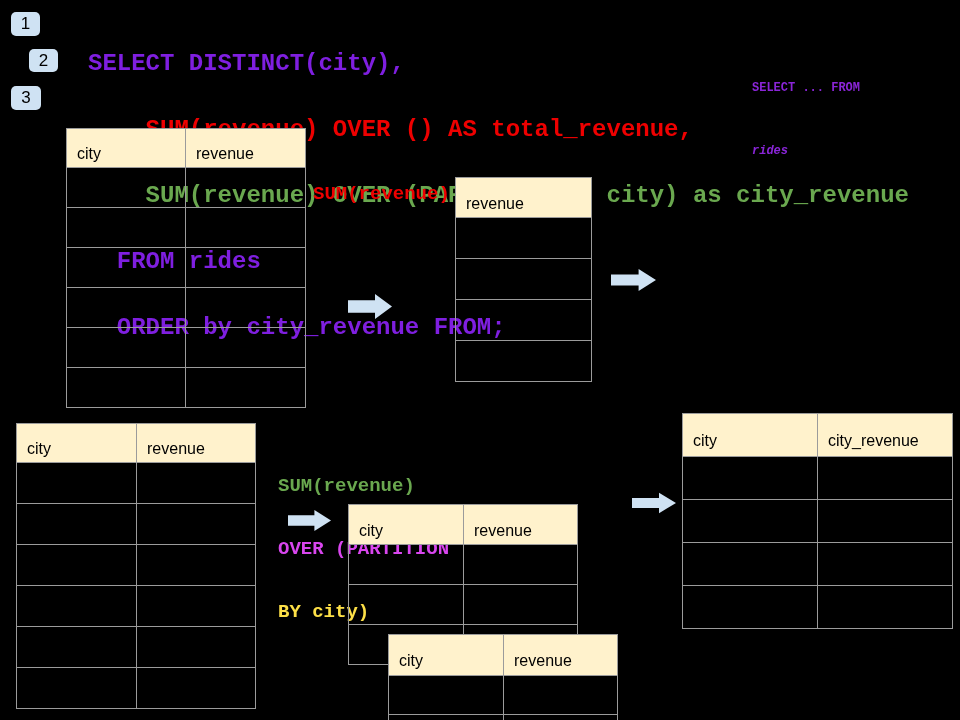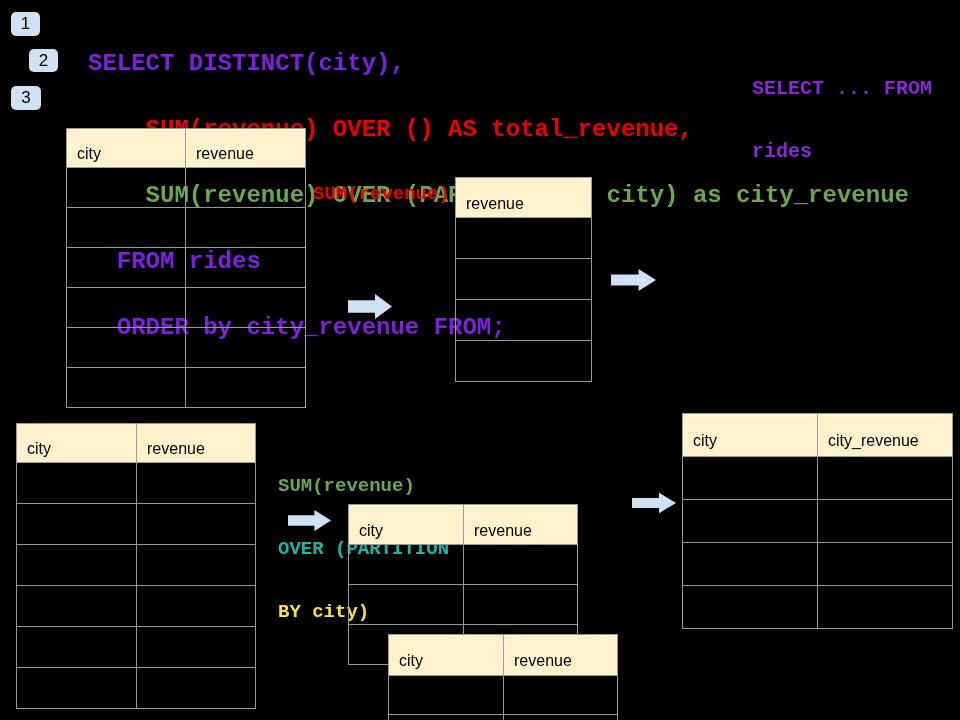--- a/index.html
+++ b/index.html
@@ -10,21 +10,21 @@
     font-family:"Liberation Sans","DejaVu Sans",sans-serif;
   }
 
   
   .code {
     position:absolute; white-space:pre;
     font-family:"Liberation Mono","DejaVu Sans Mono",monospace;
     font-weight:bold;
   }
   .sql-block   { left:88px;  top:9px;   font-size:24px; line-height:22px; }
-  .side-note   { left:752px; top:36px;  font-size:20px; line-height:21px; }
+  .side-note   { left:752px; top:36px;  font-size:12px; line-height:21px; }
   .note-total  { left:313px; top:139px; font-size:19px; line-height:22px; }
   .note-part   { left:278px; top:434px; font-size:19px; line-height:21px; }
 
   
   .badge {
     position:absolute; background:#cfe2f3; border-radius:5px;
     color:#000; font-size:17px; display:flex;
     align-items:center; justify-content:center;
   }
   .badge-1 { left:11px; top:12px; width:29px; height:24px; }
@@ -81,30 +81,30 @@
   <div class="code sql-block">
     <div style="color: rgb(127, 31, 224);">SELECT DISTINCT(city),</div>
     <div style="color: rgb(238, 0, 0);">    SUM(revenue) OVER () AS total_revenue,</div>
     <div style="color: rgb(106, 168, 79);">    SUM(revenue) OVER (PARTITION BY city) as city_revenue</div>
     <div style="color: rgb(127, 31, 224);">  FROM rides</div>
     <div style="color: rgb(127, 31, 224);">  ORDER by city_revenue FROM;</div>
   </div>
 
   <div class="code side-note">
     <div style="color: rgb(138, 37, 216);">SELECT ... FROM</div>
-    <div style="color: rgb(138, 37, 216);">rides</div>
+    <div style="color: rgb(138, 37, 216); font-style: italic;">rides</div>
   </div>
 
   <div class="code note-total">
     <div style="color: rgb(238, 0, 0);">SUM(revenue)</div>
   </div>
 
   <div class="code note-part">
     <div style="color: rgb(106, 168, 79);">SUM(revenue)</div>
-    <div style="color: #14b8a6;">OVER (PARTITION</div>
+    <div style="color: #d946ef;">OVER (PARTITION</div>
     <div style="color: #fde047;">BY city)</div>
   </div>
 
   <table id="t-source-top">
     <colgroup>
         <col style="width:119px">
         <col style="width:120px">
       </colgroup>
     <thead>
         <tr>

